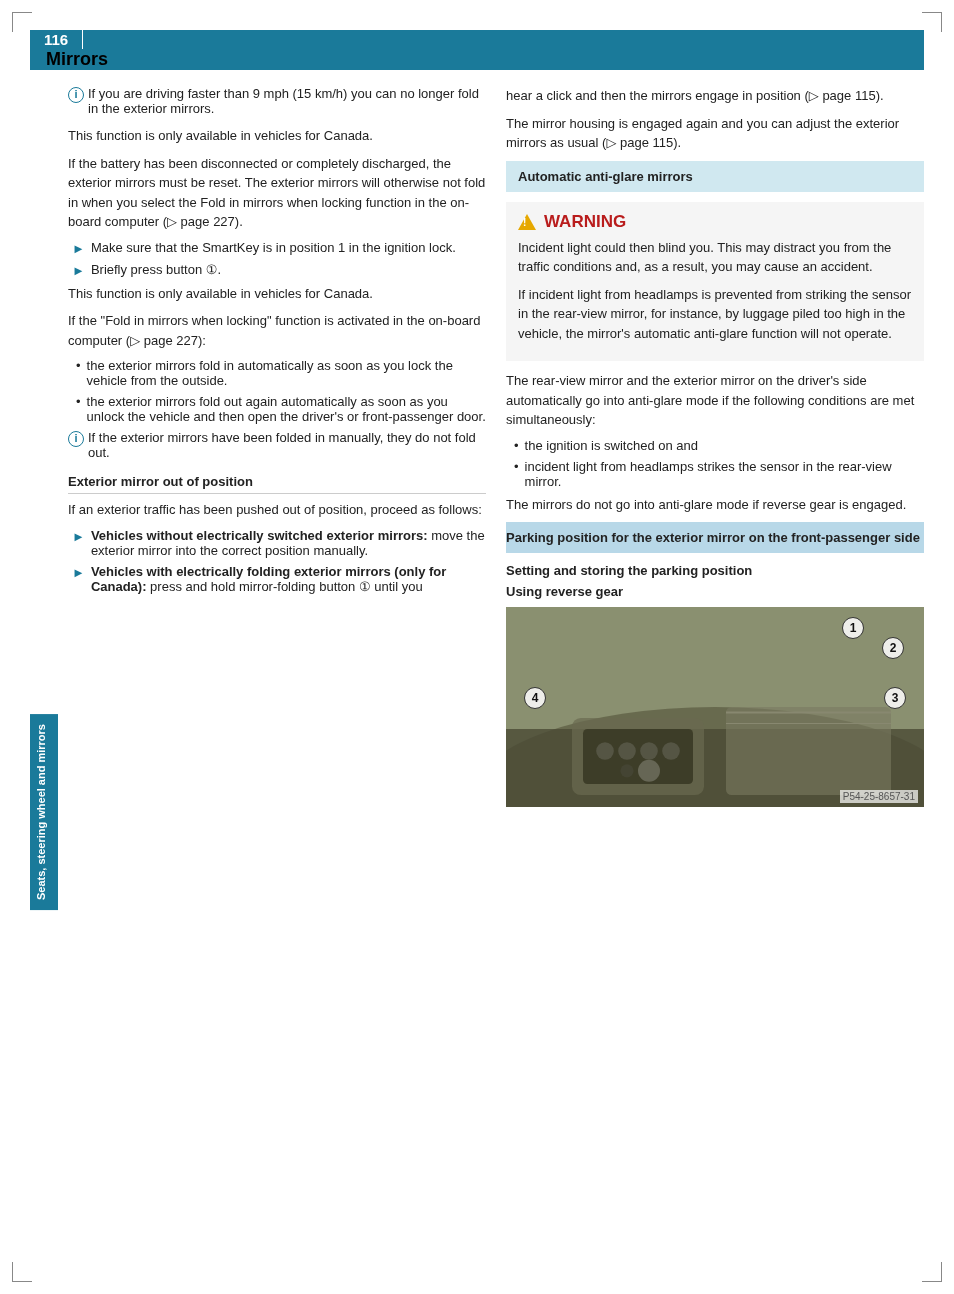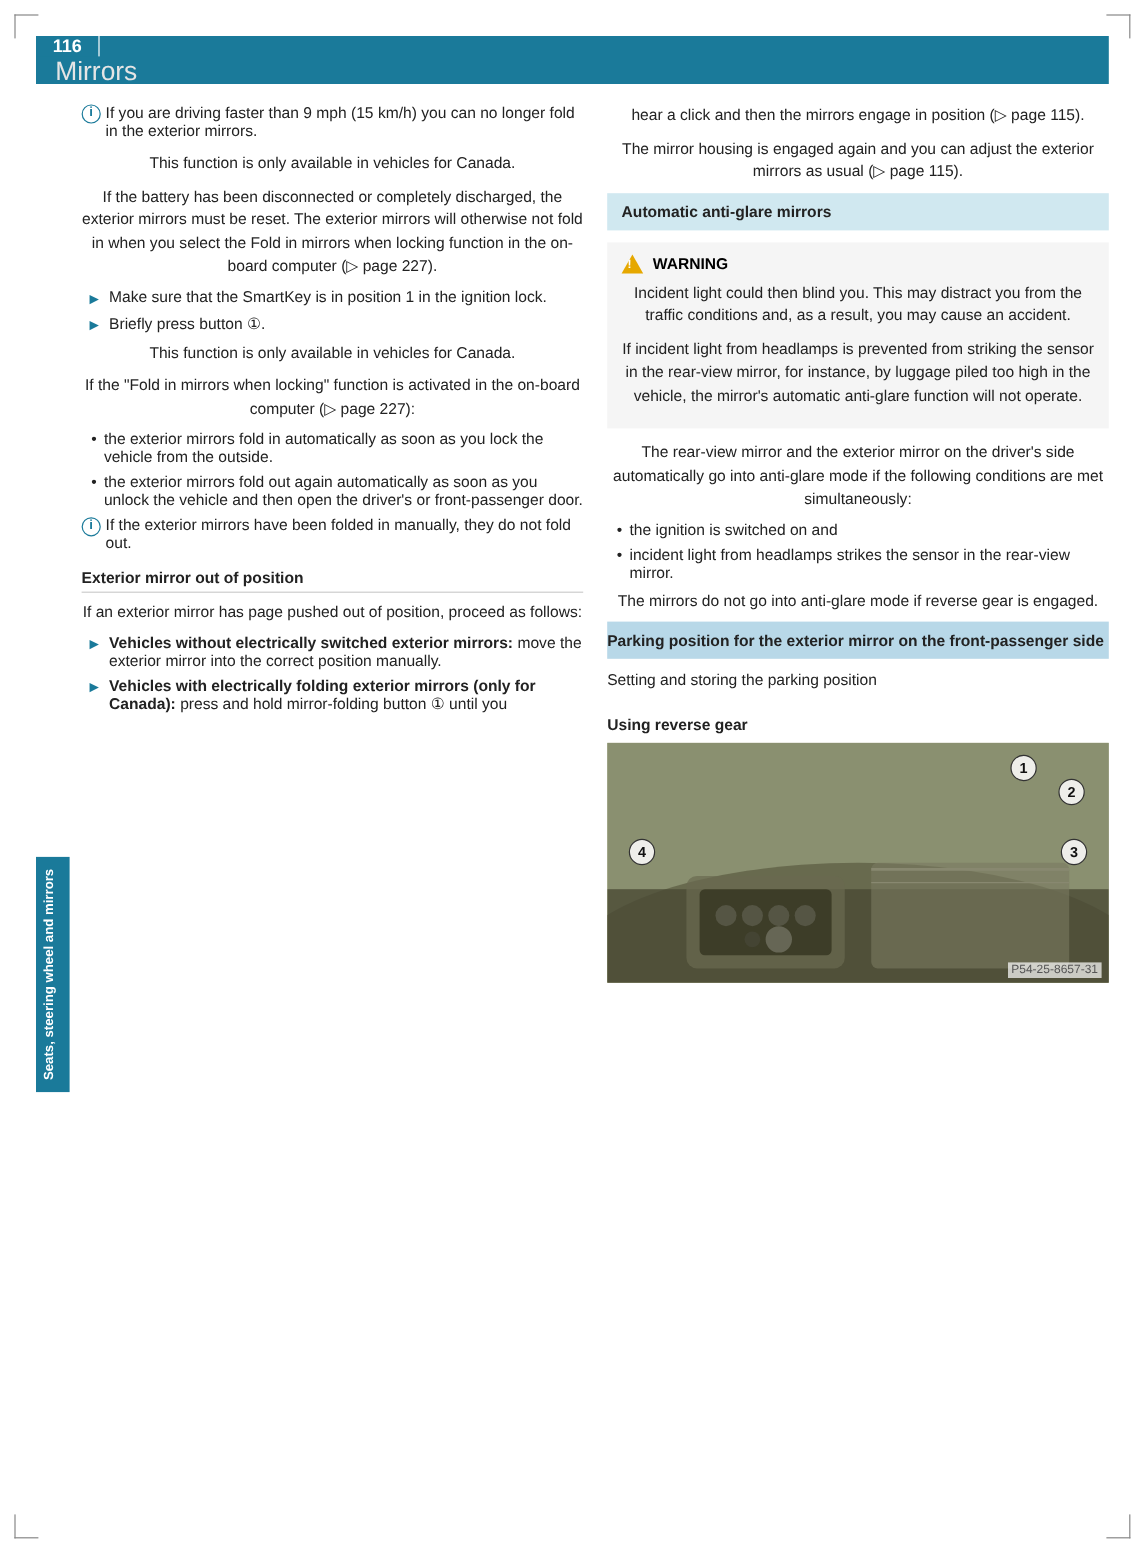--- a/index.html
+++ b/index.html
@@ -40,23 +40,23 @@
       color: #fff;
       font-size: 15px;
       font-weight: bold;
       padding: 0 14px;
       height: 100%;
       display: flex;
       align-items: center;
       border-right: 1px solid #fff;
     }
     .header-title {
-      color: #e5e5e5;
-      font-size: 22px;
-      font-weight: normal;
+      color: #000000;
+      font-size: 18px;
+      font-weight: bold;
       padding: 0 16px;
     }
 
     
     .content-wrapper {
       display: flex;
       margin: 0 30px;
       position: relative;
     }
 
@@ -114,21 +114,21 @@
       flex-shrink: 0;
     }
 
     .info-block {
       display: flex;
       align-items: flex-start;
       margin-bottom: 10px;
     }
     .info-block .info-icon { margin-top: 1px; }
 
-    p { margin-bottom: 8px; line-height: 1.5; text-align: center; }
+    p { margin-bottom: 8px; line-height: 1.5; }
 
     .section-heading {
       font-weight: bold;
       font-size: 13px;
       margin-top: 14px;
       margin-bottom: 6px;
       border-bottom: 1px solid #ccc;
       padding-bottom: 4px;
     }
 
@@ -161,23 +161,23 @@
     .warning-box {
       background: #f5f5f5;
       border: none;
       padding: 10px 12px;
       margin-bottom: 10px;
     }
     .warning-title {
       display: flex;
       align-items: center;
       font-weight: bold;
-      color: #000000;
+      color: #b91c1c;
       margin-bottom: 6px;
-      font-size: 13px;
+      font-size: 17px;
     }
     .warning-triangle {
       display: inline-block;
       width: 0;
       height: 0;
       border-left: 9px solid transparent;
       border-right: 9px solid transparent;
       border-bottom: 16px solid #e6a800;
       margin-right: 8px;
       position: relative;
@@ -202,24 +202,24 @@
     }
     .section-box-parking {
       background: #b8d8e8;
       padding: 8px 0;
       font-weight: bold;
       font-size: 13px;
       margin-bottom: 10px;
     }
 
     .subsection-heading {
-      font-weight: normal;
+      font-weight: bold;
       font-size: 13px;
       margin-top: 10px;
-      margin-bottom: 22px;
+      margin-bottom: 6px;
     }
 
     .using-reverse-gear {
       font-weight: bold;
       font-size: 13px;
       margin-bottom: 8px;
     }
 
     
     .car-image-container {
@@ -308,21 +308,21 @@
       <div class="bullet-item">
         <span class="bullet-sym">•</span>
         <span>the exterior mirrors fold out again automatically as soon as you unlock the vehicle and then open the driver's or front-passenger door.</span>
       </div>
       <div class="info-block" style="margin-top:6px;">
         <span class="info-icon">i</span>
         <span>If the exterior mirrors have been folded in manually, they do not fold out.</span>
       </div>
 
       <div class="section-heading">Exterior mirror out of position</div>
-      <p>If an exterior mirror has page pushed out of position, proceed as follows:</p>
+      <p>If an exterior traffic has been pushed out of position, proceed as follows:</p>
       <div class="arrow-item">
         <span class="arrow-sym">►</span>
         <span>
           <strong>Vehicles without electrically switched exterior mirrors:</strong><span> move the exterior mirror into the correct position manually.</span>
         </span>
       </div>
       <div class="arrow-item">
         <span class="arrow-sym">►</span>
         <span>
           <strong>Vehicles with electrically folding exterior mirrors (only for Canada):</strong><span> press and hold mirror-folding button ① until you</span>

